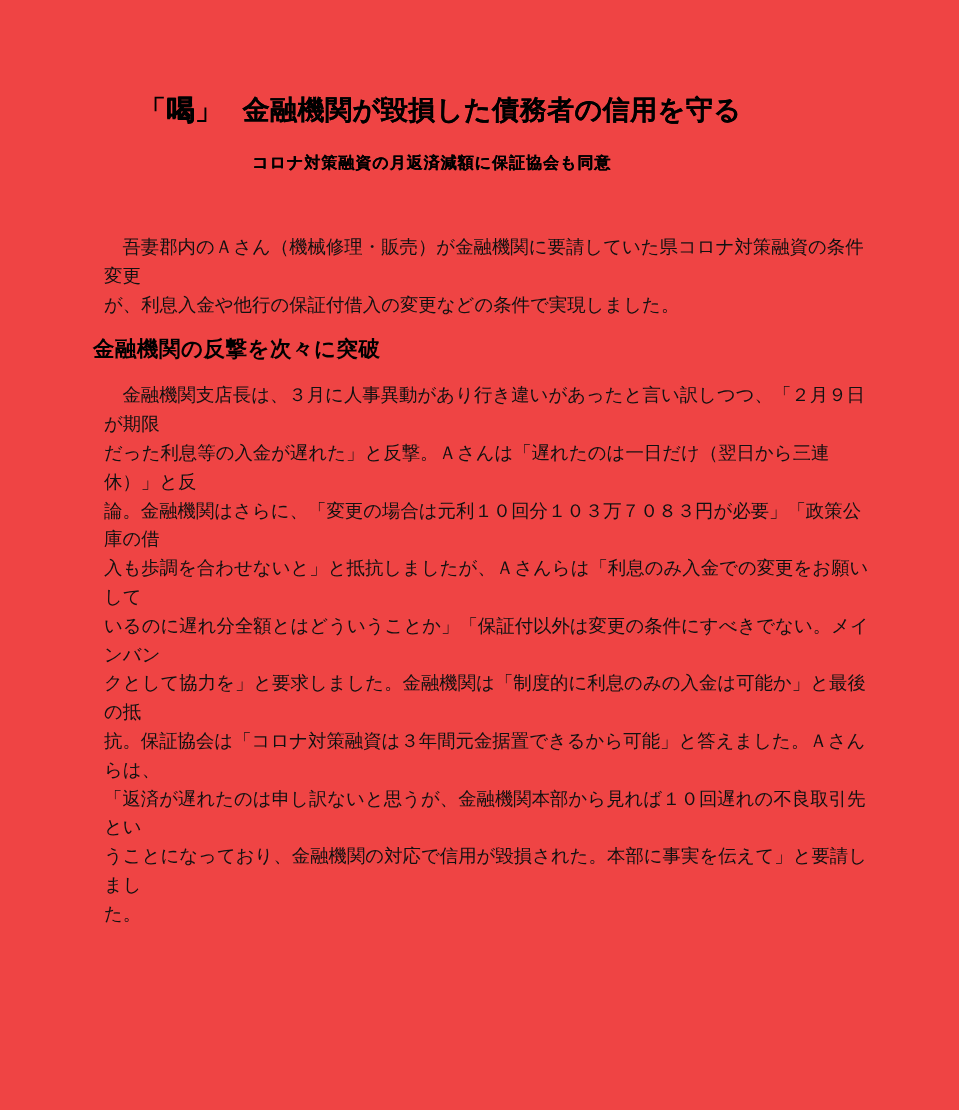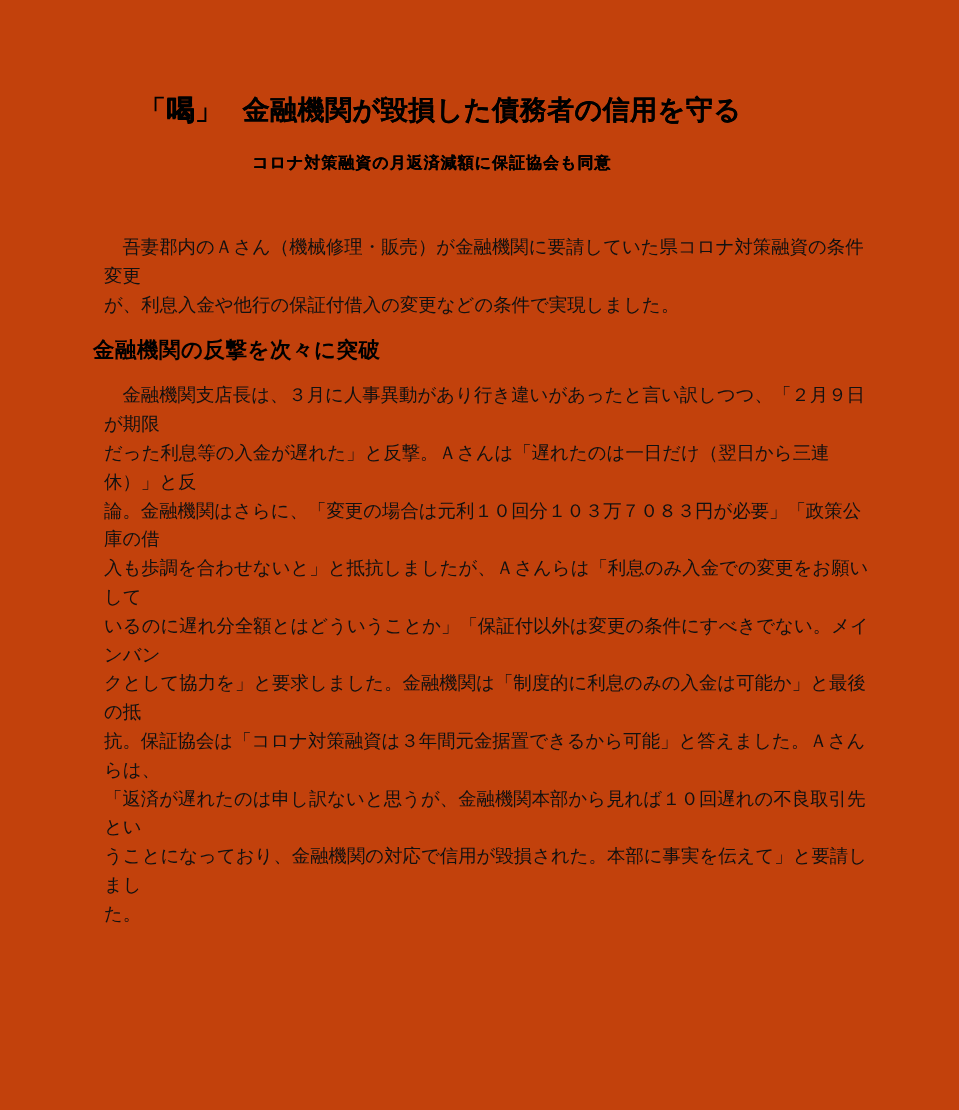--- a/index.html
+++ b/index.html
@@ -9,21 +9,21 @@
   }
   body {
     width: 959px;
     height: 1110px;
     position: relative;
     overflow: hidden;
   }
   .page {
     position: absolute;
     inset: 0;
-    background: #c2410c;
+    background: #ef4444;
     color: #111111;
   }
   .title {
     position: absolute;
     left: 139px;
     top: 93px;
     margin: 0;
     font-family: "Liberation Sans", "DejaVu Sans", sans-serif;
     font-size: 27px;
     font-weight: 700;
@@ -69,21 +69,21 @@
     font-size: 18.4px;
     line-height: 28.8px;
     color: #111111;
   }
   .body-text p.para {
     margin: 16px;
     white-space: pre-line;
   }
   .section-heading {
     margin: 4px 0 2px 5px;
-    font-family: Liberation Serif, serif;
+    font-family: Liberation Mono, monospace;
     font-size: 21.5px;
     font-weight: 700;
     line-height: 30px;
     letter-spacing: 0.5px;
     color: #000000;
   }
 </style>
 </head>
 <body>
 

